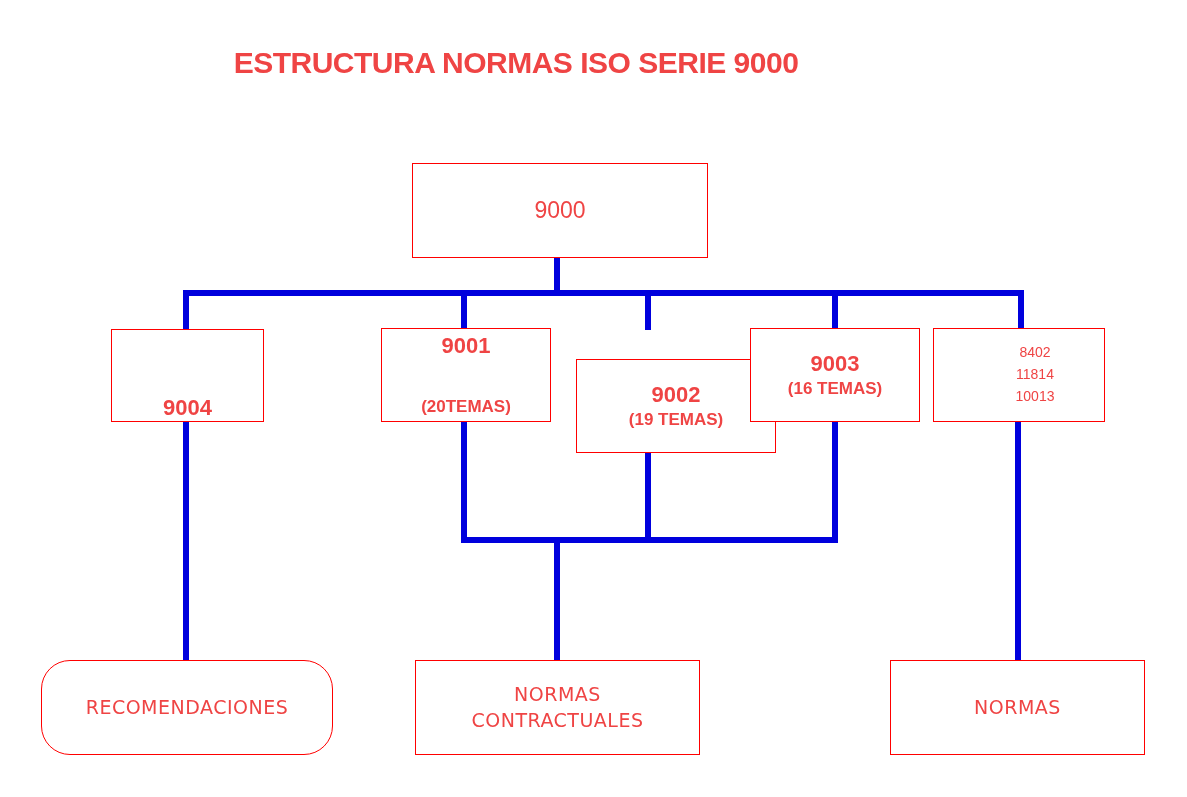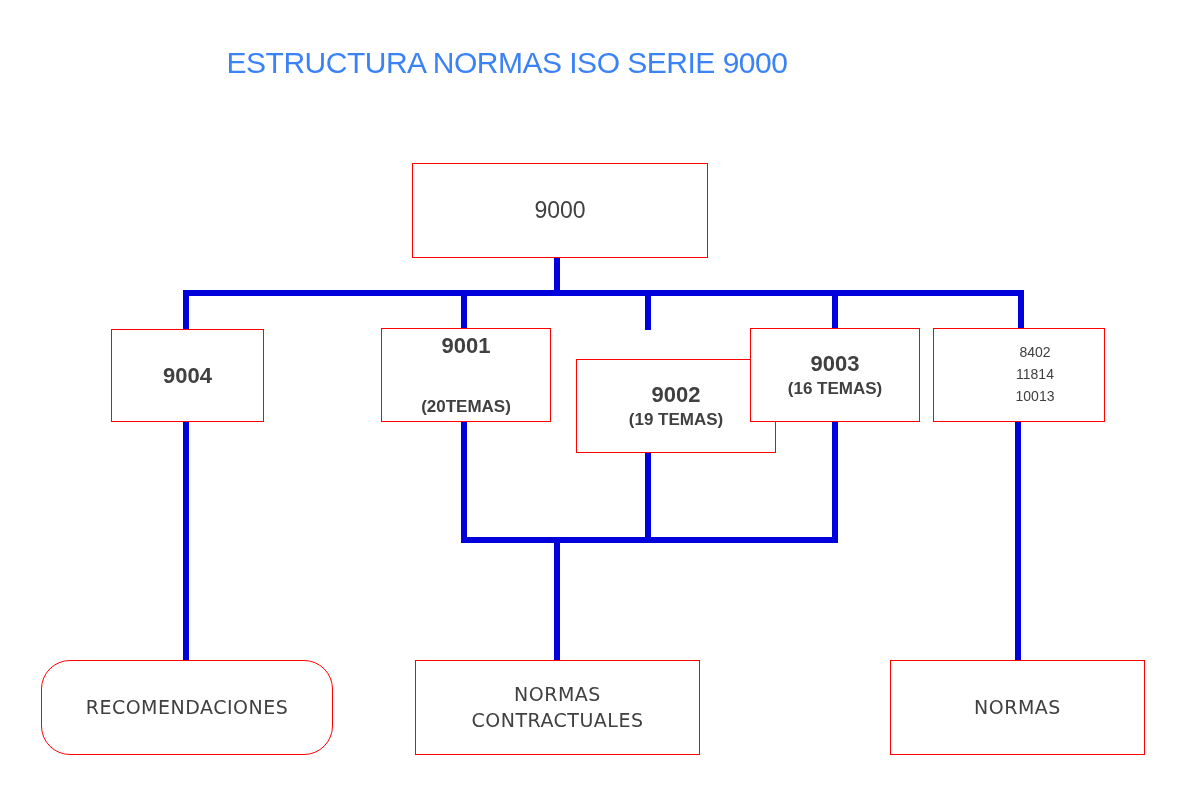--- a/index.html
+++ b/index.html
@@ -10,55 +10,55 @@
   #canvas {
     position: relative;
     width: 1187px;
     height: 797px;
     background: #ffffff;
     overflow: hidden;
     font-family: "Liberation Sans", sans-serif;
   }
   #title {
     position: absolute;
-    left: 7px;
+    left: 16px;
     top: 46px;
     width: 1000px;
     text-align: center;
     font-family: "Liberation Sans", sans-serif;
-    font-weight: normal;
+    font-weight: bold;
     font-size: 30px;
     letter-spacing: -0.5px;
-    color: #3b82f6;
+    color: #ef4444;
     white-space: nowrap;
   }
   .node {
     position: absolute;
     box-sizing: border-box;
     border: 1px solid #ff0000;
     background: #ffffff;
     display: flex;
     flex-direction: column;
     align-items: center;
     justify-content: center;
-    color: #404040;
+    color: #ef4444;
     z-index: 3;
   }
   .node .line {
     display: block;
     text-align: center;
     white-space: nowrap;
     line-height: 1.18;
   }
   
   #node-9000 { left: 412px; top: 163px; width: 296px; height: 95px; }
   #node-9000 .line { font-size: 23px; font-weight: normal; }
 
   
-  #node-9004 { left: 111px; top: 329px; width: 153px; height: 93px; }
+  #node-9004 { left: 111px; top: 329px; width: 153px; height: 93px; justify-content: flex-end; }
   #node-9004 .line { font-size: 22px; font-weight: bold; }
 
   #node-9001 { left: 381px; top: 328px; width: 170px; height: 94px; gap: 36px; }
   #node-9002 { left: 576px; top: 328px; width: 200px; height: 94px; margin-top: 31px; }
   #node-9003 { left: 750px; top: 328px; width: 170px; height: 94px; }
   #node-9001 .line.primary,
   #node-9002 .line.primary,
   #node-9003 .line.primary { font-size: 22px; font-weight: bold; }
   #node-9001 .line.secondary,
   #node-9002 .line.secondary,

